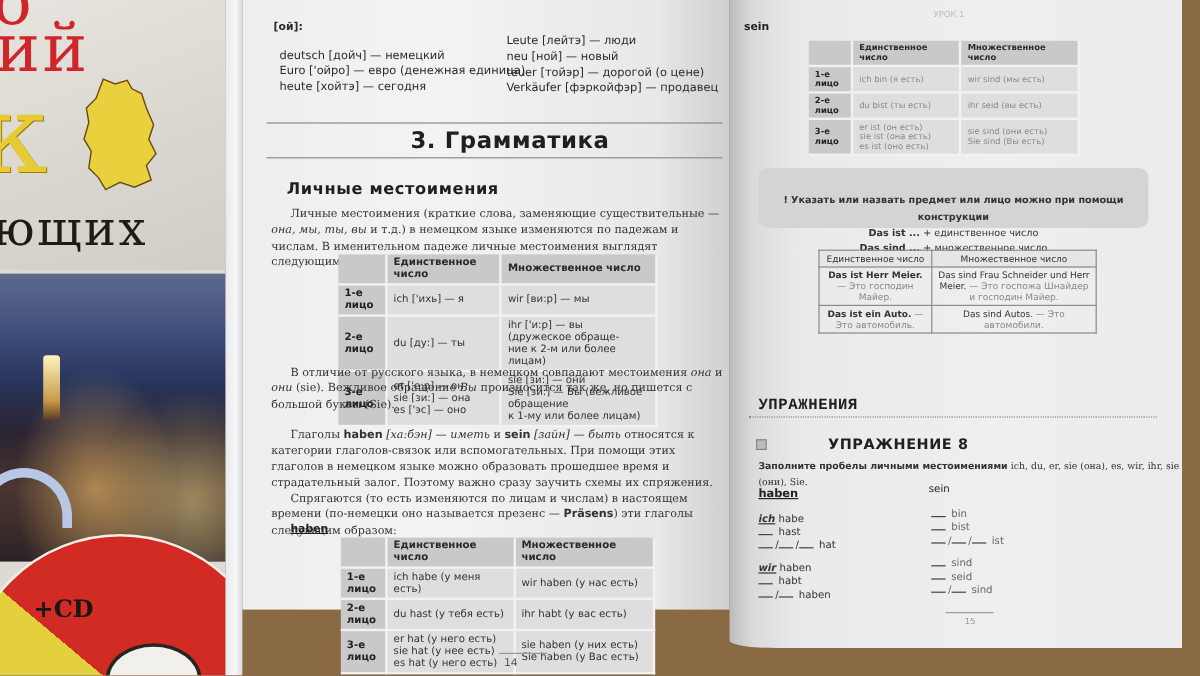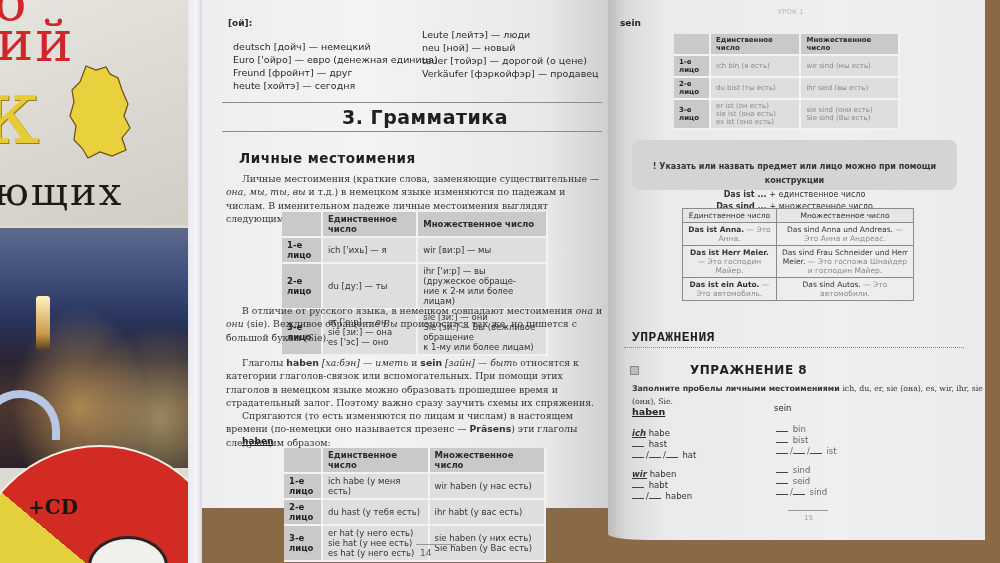--- a/index.html
+++ b/index.html
@@ -112,21 +112,20 @@
   <div class="cd-hole"></div>
   <div class="cd-label">+CD</div>
 </div>
 <div class="edge1"></div>
 
 <div class="page-left">
   <div class="abs phon-head">[ой]:</div>
   <div class="abs phon-list phon-left">
     <div>deutsch [дойч] — немецкий</div>
     <div>Euro ['ойро] — евро (денежная единица)</div>
-    <div>Freund [фройнт] — друг</div>
     <div>heute [хойтэ] — сегодня</div>
   </div>
   <div class="abs phon-list phon-right">
     <div>Leute [лейтэ] — люди</div>
     <div>neu [ной] — новый</div>
     <div>teuer [тойэр] — дорогой (о цене)</div>
     <div>Verkäufer [фэркойфэр] — продавец</div>
   </div>
 
   <div class="abs rule" style="left:20px;top:102px;width:380px;"></div>
@@ -256,24 +255,20 @@
     <div style="font-weight:bold;">! Указать или назвать предмет или лицо можно при помощи конструкции</div>
     <div><b>Das ist ... </b><span>+ единственное число</span></div>
     <div style="margin-top:-2px;"><b>Das sind ... </b><span>+ множественное число</span></div>
   </div>
 
   <table class="das abs" style="left:74px;top:208px;width:232px;">
     <tbody>
         <tr>
       <th>Единственное число</th>
       <th>Множественное число</th>
-    </tr>
-    <tr>
-      <td><b>Das ist Anna.</b><span class="trans"> — Это Анна.</span></td>
-      <td><span>Das sind Anna und Andreas.</span><span class="trans"> — Это Анна и Андреас.</span></td>
     </tr>
     <tr>
       <td><b>Das ist Herr Meier.</b><span class="trans"> — Это господин Майер.</span></td>
       <td><span>Das sind Frau Schneider und Herr Meier.</span><span class="trans"> — Это госпожа Шнайдер и господин Майер.</span></td>
     </tr>
     <tr>
       <td><b>Das ist ein Auto.</b><span class="trans"> — Это автомобиль.</span></td>
       <td><span>Das sind Autos.</span><span class="trans"> — Это автомобили.</span></td>
     </tr>
   </tbody>

